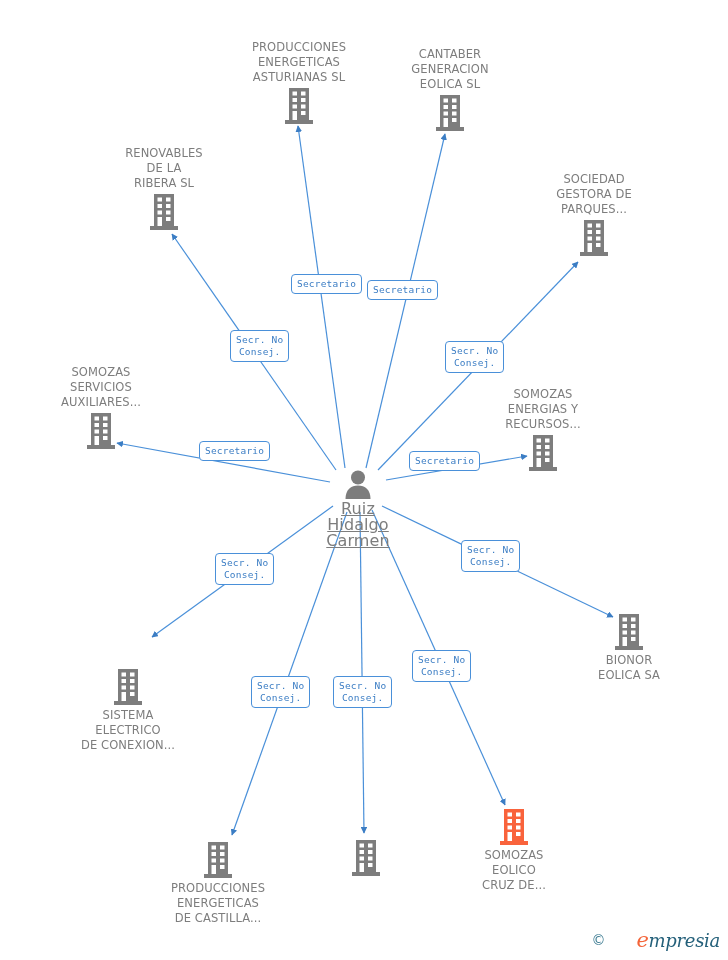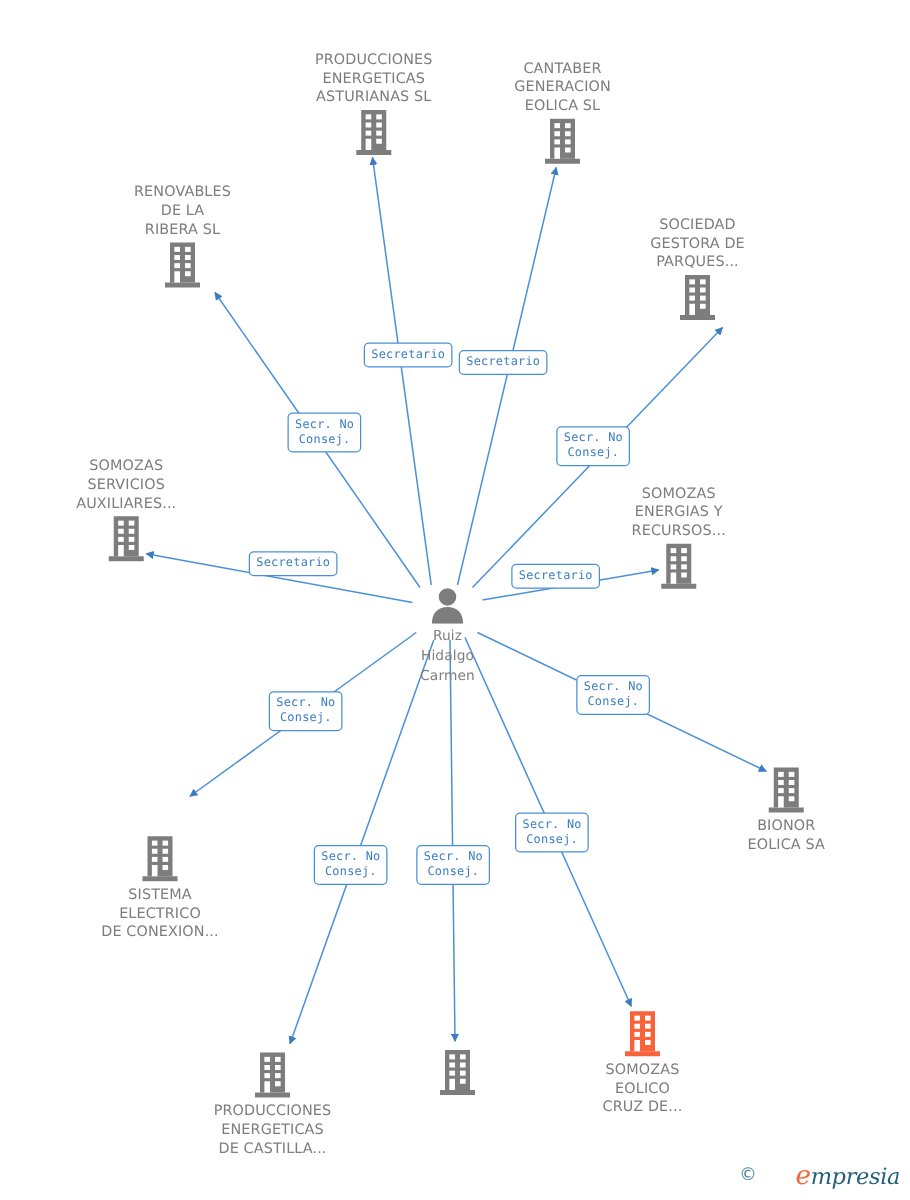--- a/index.html
+++ b/index.html
@@ -54,21 +54,22 @@
 
   
   .bldg { display: block; margin: 0 auto; }
 
   
   .person { display: block; margin: 0 auto; }
 
   .node.person-node .label {
     color: #7d7d7d;
     line-height: 16px;
-    font-size: 11px;
+    font-size: 16px;
+    text-decoration: underline;
   }
 
   
   .edge-label {
     position: absolute;
     box-sizing: border-box;
     background: #ffffff;
     border: 1px solid #4a90d9;
     border-radius: 4px;
     color: #3b7dc4;
@@ -167,40 +168,40 @@
             <rect x="17" y="4.5" width="4.5" height="4" fill="#ffffff"></rect>
             <rect x="8.5" y="11" width="4.5" height="4" fill="#ffffff"></rect>
             <rect x="17" y="11" width="4.5" height="4" fill="#ffffff"></rect>
             <rect x="8.5" y="17.5" width="4.5" height="4" fill="#ffffff"></rect>
             <rect x="17" y="17.5" width="4.5" height="4" fill="#ffffff"></rect>
             <rect x="8.5" y="24" width="4.5" height="9" fill="#ffffff"></rect>
             <rect x="17" y="24" width="4.5" height="4" fill="#ffffff"></rect>
           </svg>
         </span>
       </div>
-      <div class="node label-top" style="left: 146px; top: 146px;">
+      <div class="node label-top" style="left: 164px; top: 146px;">
         <span class="label">RENOVABLES
 DE LA
 RIBERA SL</span>
         <span class="icon">
           <svg class="bldg" width="30" height="38" viewBox="0 0 30 38">
             <rect x="5" y="1" width="20" height="32" fill="#7d7d7d"></rect>
             <rect x="1" y="33" width="28" height="4" fill="#7d7d7d"></rect>
             <rect x="8.5" y="4.5" width="4.5" height="4" fill="#ffffff"></rect>
             <rect x="17" y="4.5" width="4.5" height="4" fill="#ffffff"></rect>
             <rect x="8.5" y="11" width="4.5" height="4" fill="#ffffff"></rect>
             <rect x="17" y="11" width="4.5" height="4" fill="#ffffff"></rect>
             <rect x="8.5" y="17.5" width="4.5" height="4" fill="#ffffff"></rect>
             <rect x="17" y="17.5" width="4.5" height="4" fill="#ffffff"></rect>
             <rect x="8.5" y="24" width="4.5" height="9" fill="#ffffff"></rect>
             <rect x="17" y="24" width="4.5" height="4" fill="#ffffff"></rect>
           </svg>
         </span>
       </div>
-      <div class="node label-top" style="left: 558px; top: 172px;">
+      <div class="node label-top" style="left: 594px; top: 172px;">
         <span class="label">SOCIEDAD
 GESTORA DE
 PARQUES...</span>
         <span class="icon">
           <svg class="bldg" width="30" height="38" viewBox="0 0 30 38">
             <rect x="5" y="1" width="20" height="32" fill="#7d7d7d"></rect>
             <rect x="1" y="33" width="28" height="4" fill="#7d7d7d"></rect>
             <rect x="8.5" y="4.5" width="4.5" height="4" fill="#ffffff"></rect>
             <rect x="17" y="4.5" width="4.5" height="4" fill="#ffffff"></rect>
             <rect x="8.5" y="11" width="4.5" height="4" fill="#ffffff"></rect>

